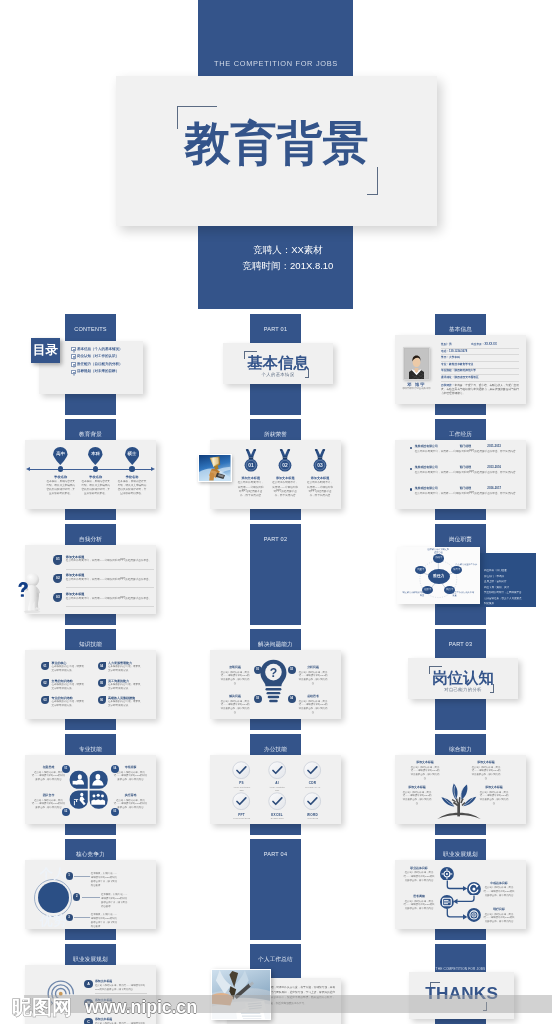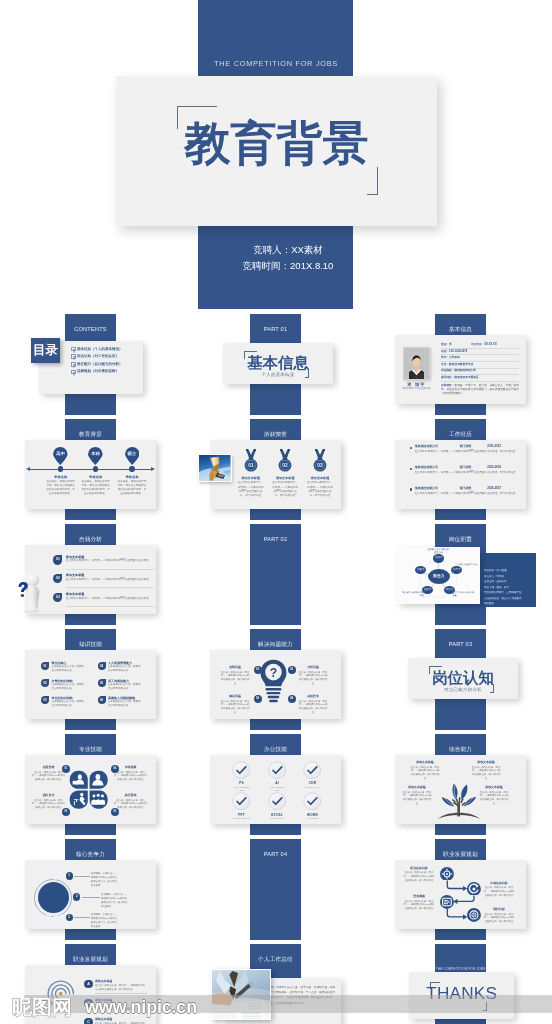--- a/index.html
+++ b/index.html
@@ -218,21 +218,21 @@
   .sm-card{left:42px;top:34.4px;width:114px;height:58px;}
   .sm-body{padding:7px 6px 0 28px;font-size:2.6px;color:#585858;line-height:1.95;text-align:justify;}
   .sm-photo{position:absolute;left:25.7px;top:24.8px;width:60px;height:51px;
       border:1.3px solid #fff;box-shadow:1.5px 2px 5px rgba(0,0,0,.3);overflow:hidden;}
 
   
   .th-eyebrow{position:absolute;left:65px;top:0;width:51px;height:26px;color:#d6dfec;
       font-size:3.2px;text-align:center;line-height:50px;letter-spacing:.15px;white-space:nowrap;}
   .th-card{left:39.1px;top:28.1px;width:105.3px;height:47.2px;}
   .th-title{position:absolute;left:0;top:13px;width:105.3px;text-align:center;
-      font-size:17.2px;font-weight:normal;letter-spacing:.2px;line-height:17.2px;color:#34548a;}
+      font-size:17.2px;font-weight:bold;letter-spacing:.2px;line-height:17.2px;color:#34548a;}
   .th-tl{left:21px;top:10px;width:10px;height:7px;border-width:.8px 0 0 .8px;}
   .th-br{left:74px;top:30px;width:4px;height:9px;border-width:0 .8px .8px 0;}
 </style>
 </head>
 <body>
 
 <div class="page">
 
 <div class="cover">
   <div class="cover-band"></div>

